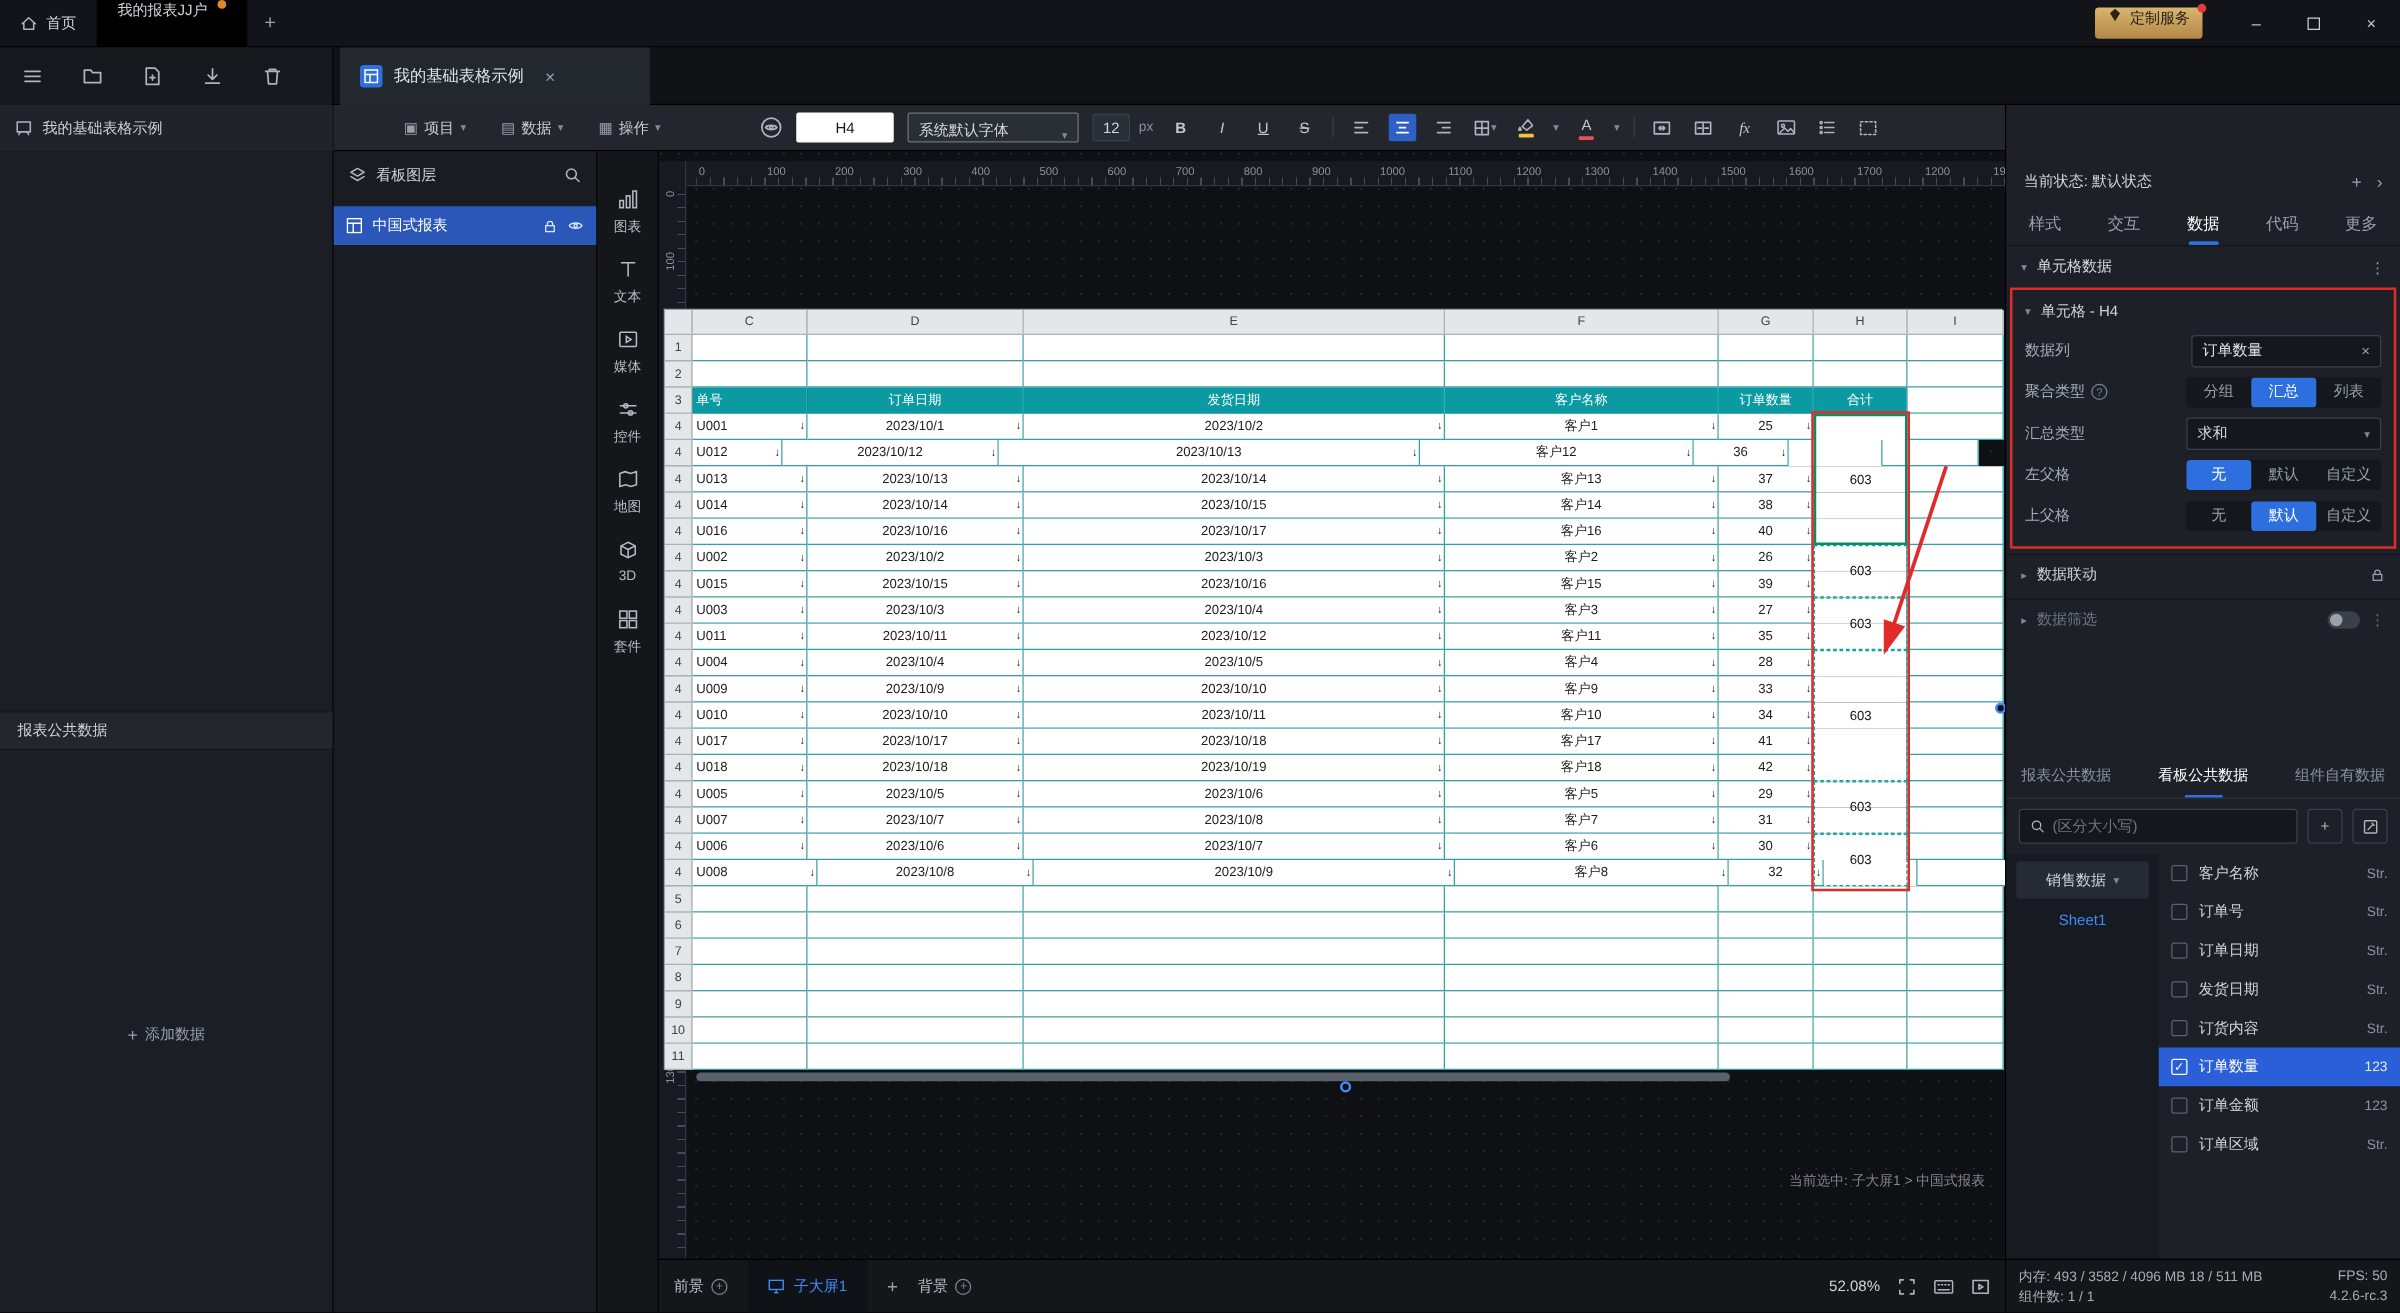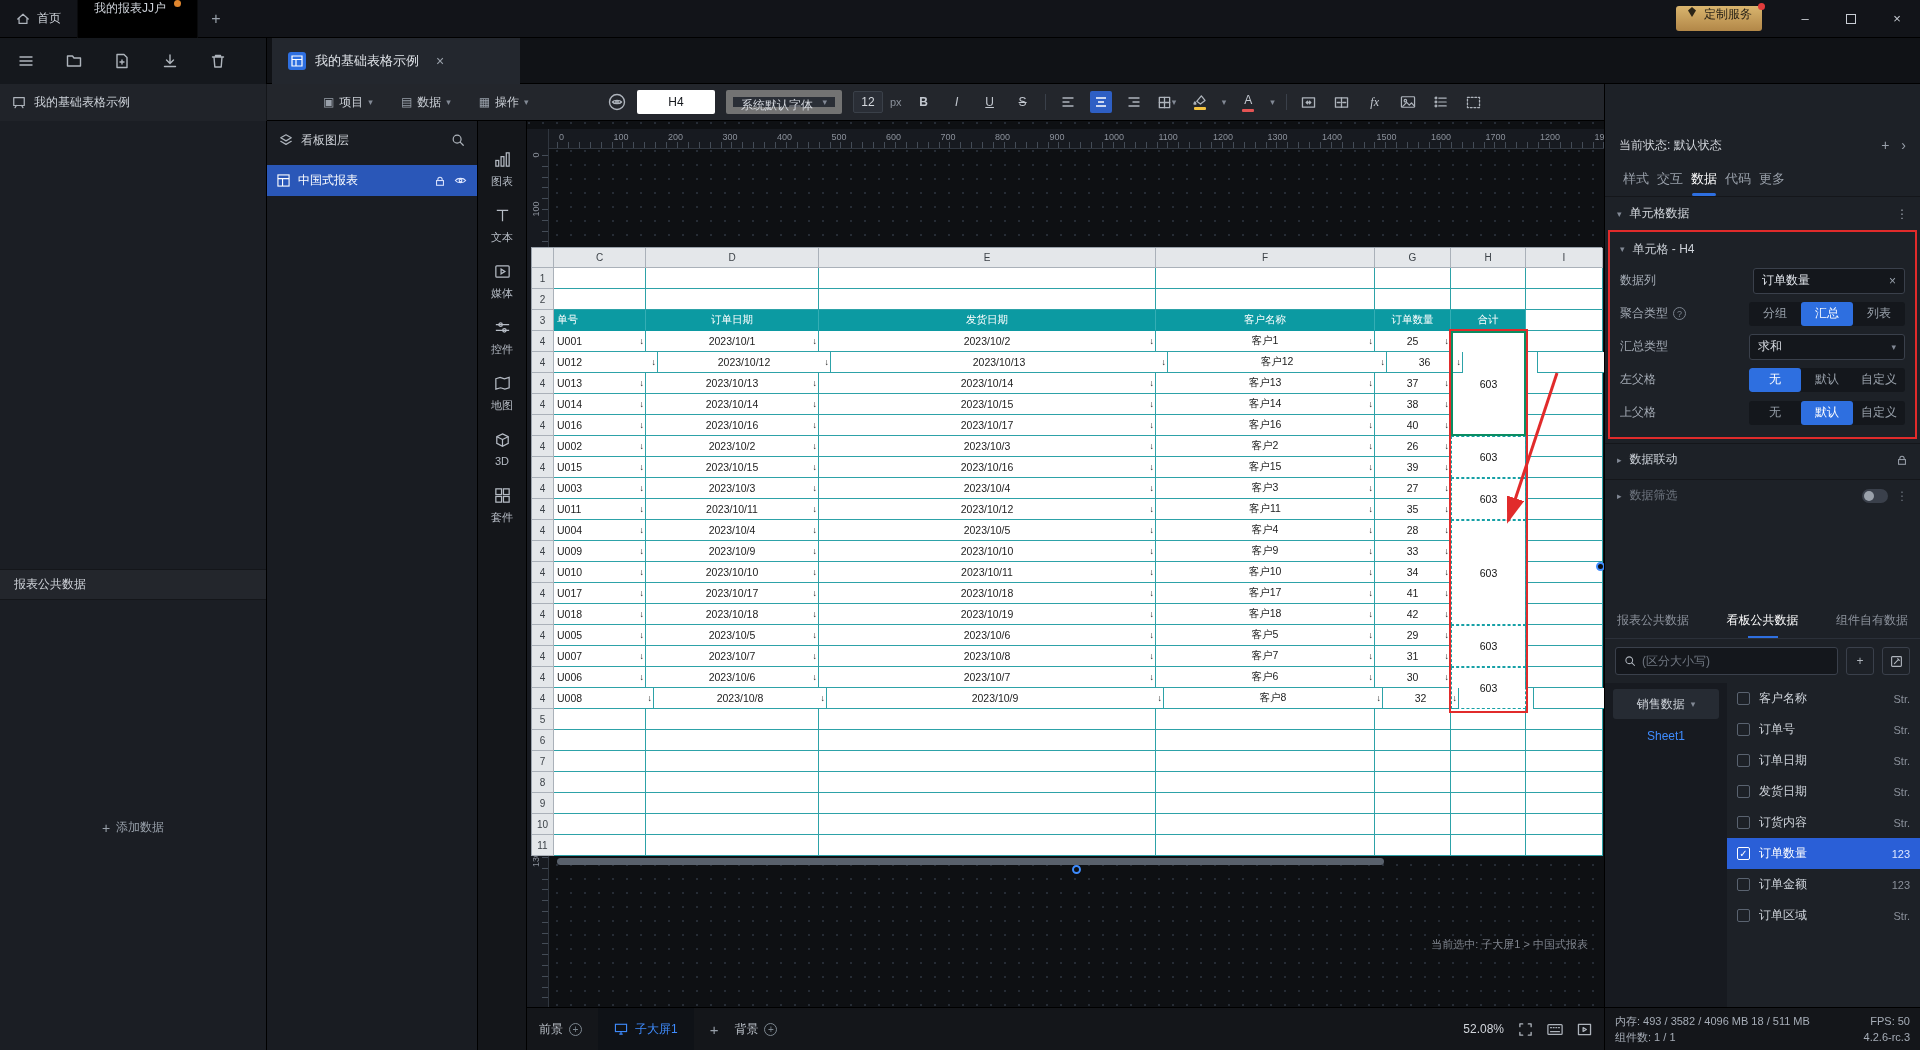--- a/index.html
+++ b/index.html
@@ -33,21 +33,21 @@
 
   
   .row3{position:absolute;left:0;top:84px;width:1604px;height:37px;background:#23262c;border-bottom:1px solid #000;display:flex;align-items:center}
   .r3-title{width:267px;height:37px;background:#202329;border-right:1px solid #14161a;display:flex;align-items:center;gap:8px;padding-left:12px}
   .r3-menus{width:293px;display:flex;align-items:center;gap:28px;padding-left:56px}
   .menu-item{display:flex;align-items:center;gap:5px;color:#c9ced5}
   .mglyph{color:#99a0aa;font-size:12px}
   .caret{color:#828995;font-size:9px}
   .r3-format{flex:1;display:flex;align-items:center;gap:11px;padding-left:48px}
   .cellref{width:78px;height:24px;background:#fff;color:#15181d;border-radius:2px;display:flex;align-items:center;justify-content:center}
-  .fontsel{width:116px;height:24px;background:#2a2e36;border:7px solid #737373;border-radius:2px;display:flex;align-items:flex-start;justify-content:space-between;padding:0 8px;color:#d5d9df}
+  .fontsel{width:137px;height:24px;background:#2a2e36;border:1px solid #737373;border-radius:2px;display:flex;align-items:flex-end;justify-content:space-between;padding:0 8px;color:#d5d9df}
   .sizebox{width:30px;height:22px;background:#2a2e36;border:1px solid #3a4049;border-radius:2px;text-align:center;line-height:20px;color:#d5d9df}
   .pxlbl{color:#8b919b;font-size:11px;margin-left:-4px}
   .fmt-btn{min-width:22px;height:22px;display:flex;align-items:center;justify-content:center;color:#c3c8d0;border-radius:2px}
   .fmt-btn.bold{font-weight:bold}.fmt-btn.ital{font-style:italic}.fmt-btn.und{text-decoration:underline}.fmt-btn.str{text-decoration:line-through}
   .fmt-btn.active{background:#2e5fc4;color:#fff}
   .sep{width:1px;height:16px;background:#3a404a}
   .colorbtn{display:flex;flex-direction:column;align-items:center;gap:2px}
   .cbar{width:12px;height:3px;border-radius:1px}
   .fxlbl{font-style:italic;font-family:"Liberation Serif",serif;color:#c3c8d0}
 
@@ -111,21 +111,21 @@
   .bb-plus{color:#98a0aa;font-size:15px}
   .bb-right{margin-left:auto;display:flex;align-items:center;gap:14px}
   .bb-zoom{color:#d2d6dc}
 
   
   .right-panel{position:absolute;left:1604px;top:84px;width:316px;height:923px;background:#1d2127;border-left:1px solid #000;
                display:flex;flex-direction:column}
   .rp-state{margin-top:44px;height:34px;display:flex;align-items:center;gap:12px;padding:0 14px;color:#cfd3d9}
   .rp-state .lbl{flex:1}
   .ghost{color:#99a0aa;font-size:14px}
-  .rp-tabs{height:34px;display:flex;align-items:center;justify-content:flex-start;padding:0 14px}
+  .rp-tabs{height:34px;display:flex;align-items:center;justify-content:space-between;padding:0 14px}
   .rp-tab{position:relative;height:100%;display:flex;align-items:center;padding:0 4px;color:#99a0aa;font-size:13px}
   .rp-tab.active{color:#fff}
   .rp-tab.active::after{content:"";position:absolute;left:50%;bottom:0;transform:translateX(-50%);width:24px;height:3px;background:#2e6fe0;border-radius:2px}
   .rp-sec{height:34px;display:flex;align-items:center;gap:8px;padding:0 12px;border-top:1px solid #14161a;color:#d5d9df}
   .rp-sec .dots{margin-left:auto;color:#99a0aa}
   .rp-cellbox{border:2px solid #e12b2b;margin:0 3px;padding:2px 10px 8px}
   .celltitle{height:30px;display:flex;align-items:center;gap:8px;color:#ced3da}
   .rp-crow{height:33px;display:flex;align-items:center;justify-content:space-between}
   .rp-label{color:#a6adb7;display:flex;align-items:center;gap:5px}
   .info{width:13px;height:13px;border:1px solid #7a828d;border-radius:50%;color:#7a828d;font-size:9px;display:flex;align-items:center;justify-content:center}
@@ -526,21 +526,21 @@
           <div class="sh-cell sh-left" style="width: 92px;">U001<span class="dn">↓</span></div>
           <div class="sh-cell" style="width: 173px;">2023/10/1<span class="dn">↓</span></div>
           <div class="sh-cell" style="width: 337px;">2023/10/2<span class="dn">↓</span></div>
           <div class="sh-cell" style="width: 219px;">客户1<span class="dn">↓</span></div>
           <div class="sh-cell" style="width: 76px;">25<span class="dn">↓</span></div>
           <div class="sh-cell sh-hplace" style="width: 75px;"></div>
           <div class="sh-cell" style="width: 77px;"></div>
         </div>
         <div class="sh-row">
           <div class="sh-hcell sh-rownum" style="width: 22px;">4</div>
-          <div class="sh-cell sh-left" style="width: 104px;">U012<span class="dn">↓</span></div>
+          <div class="sh-cell sh-left" style="width: 72px;">U012<span class="dn">↓</span></div>
           <div class="sh-cell" style="width: 173px;">2023/10/12<span class="dn">↓</span></div>
           <div class="sh-cell" style="width: 337px;">2023/10/13<span class="dn">↓</span></div>
           <div class="sh-cell" style="width: 219px;">客户12<span class="dn">↓</span></div>
           <div class="sh-cell" style="width: 76px;">36<span class="dn">↓</span></div>
           <div class="sh-cell sh-hplace" style="width: 75px;"></div>
           <div class="sh-cell" style="width: 77px;"></div>
         </div>
         <div class="sh-row">
           <div class="sh-hcell sh-rownum" style="width: 22px;">4</div>
           <div class="sh-cell sh-left" style="width: 92px;">U013<span class="dn">↓</span></div>

